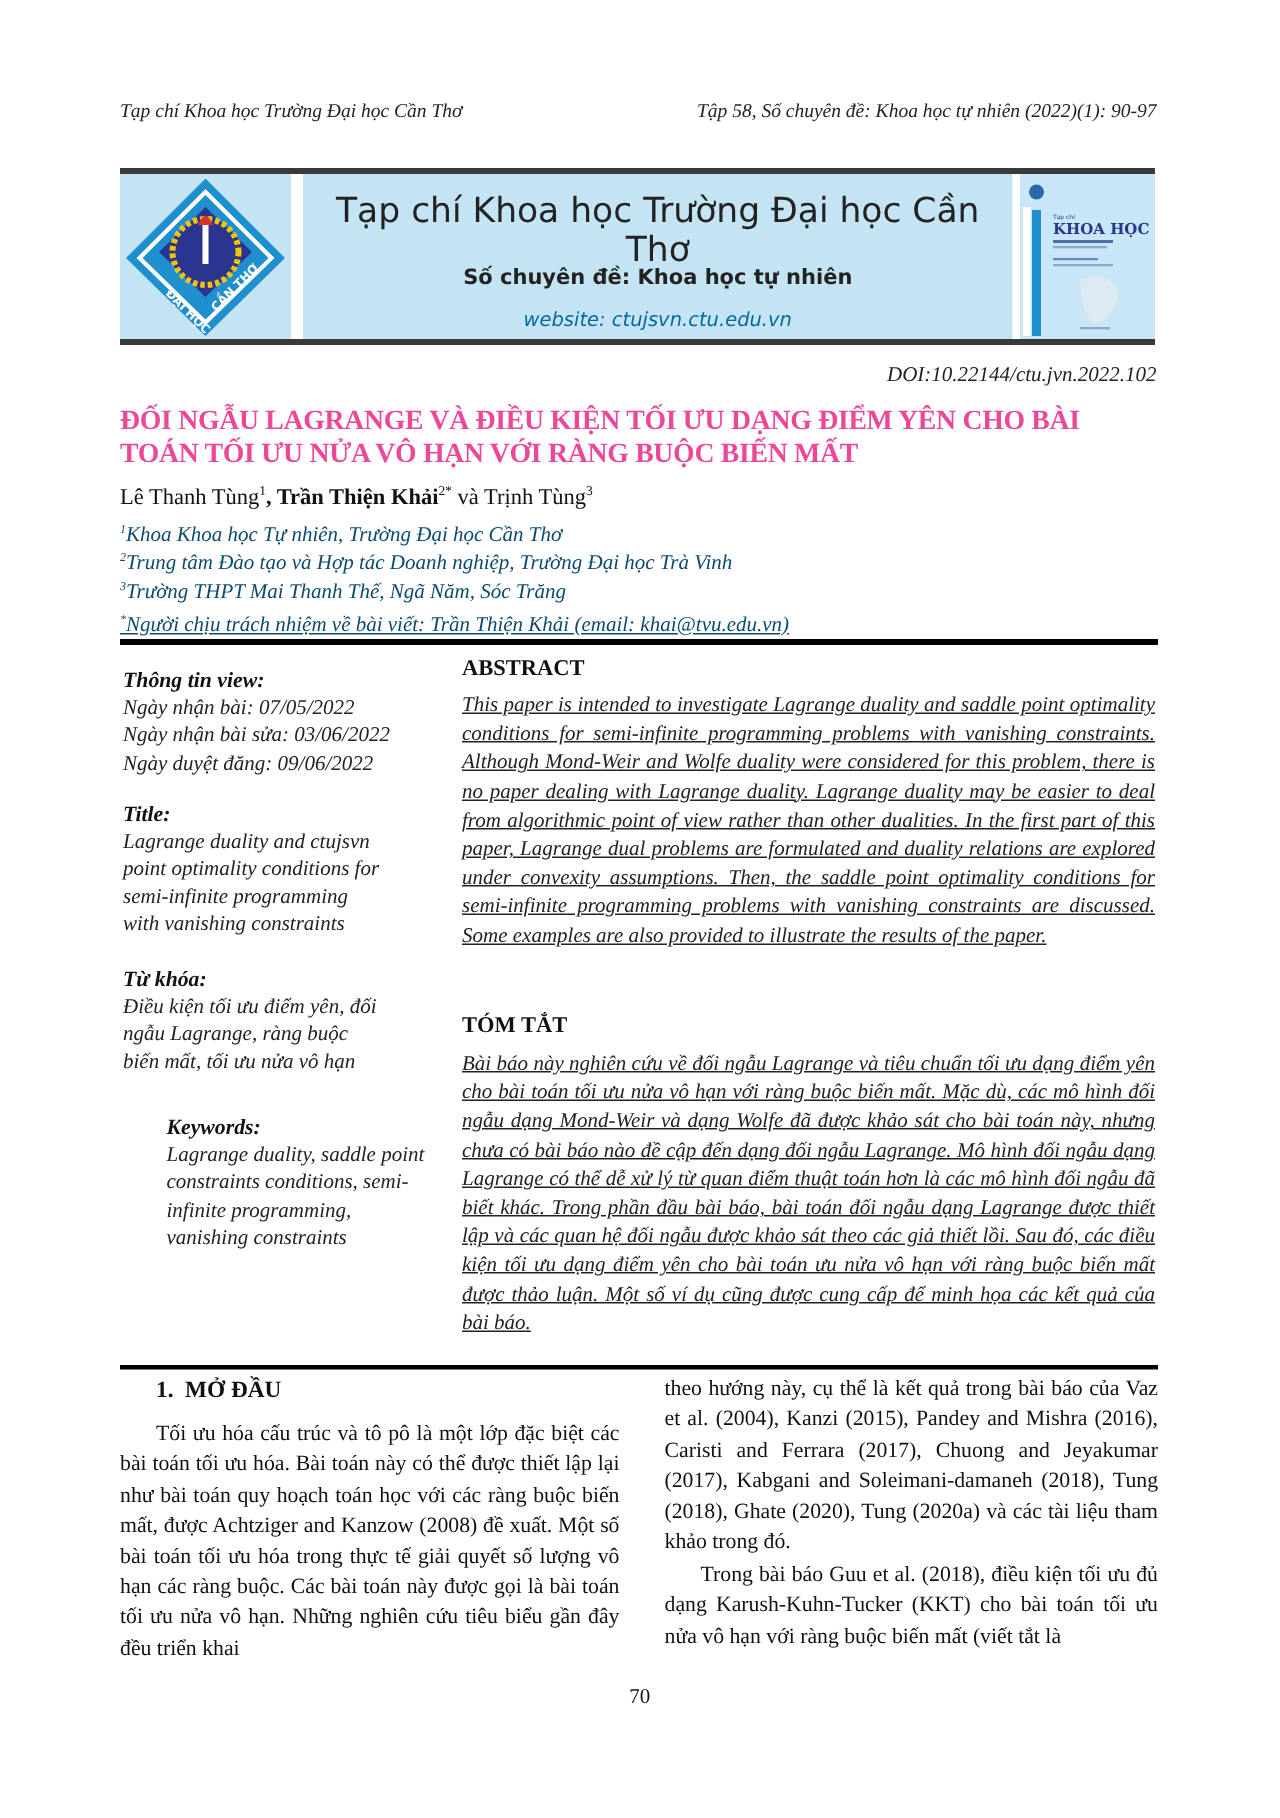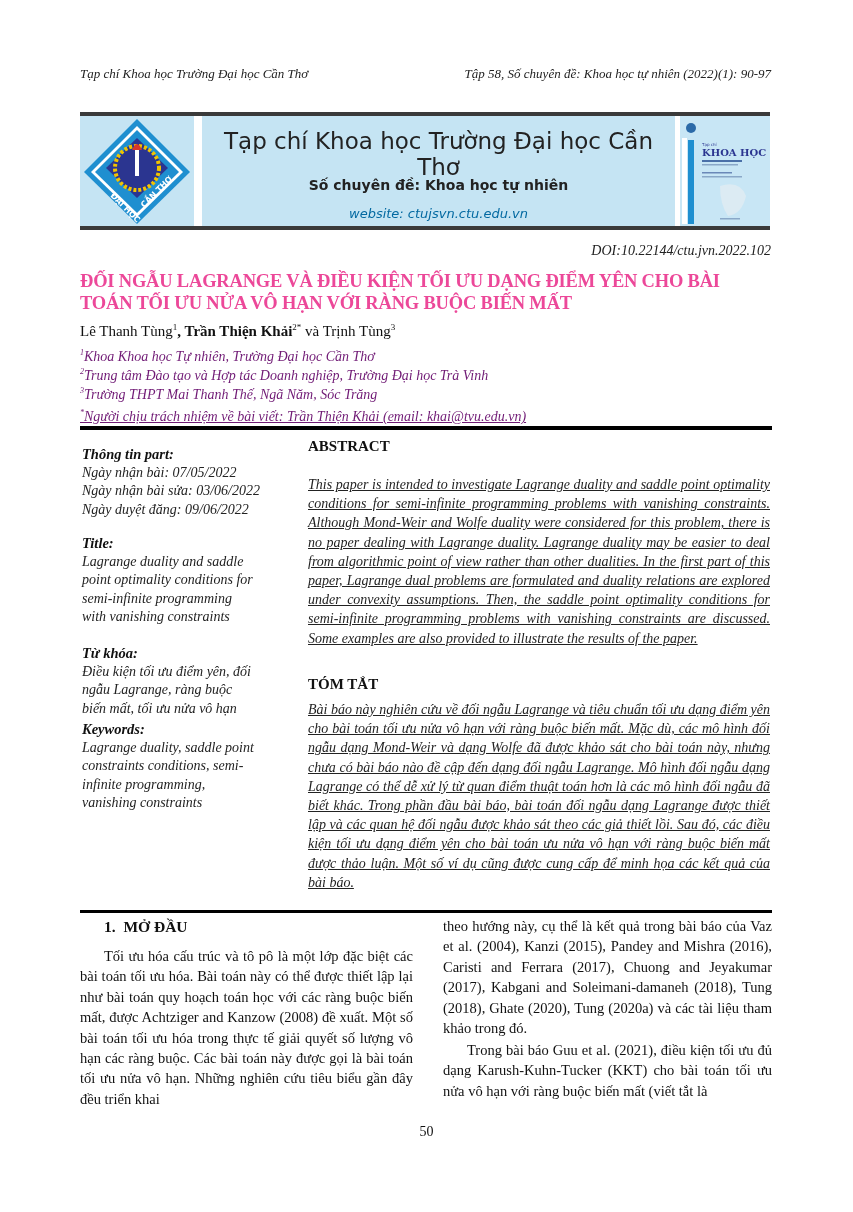--- a/index.html
+++ b/index.html
@@ -12,21 +12,21 @@
   .white-strip { position:absolute; left:114px; top:0; width:8px; height:110px; background:#ffffff; }
   .white-strip-r { position:absolute; left:595px; top:0; width:5px; height:110px; background:#ffffff; }
   .banner-title { position:absolute; left:122px; top:12px; width:473px; text-align:center; font-family:"DejaVu Sans", sans-serif; font-size:23px; color:#222; }
   .banner-sub { position:absolute; left:122px; top:61px; width:473px; text-align:center; font-family:"DejaVu Sans", sans-serif; font-size:14px; font-weight:bold; color:#222; }
   .banner-web { position:absolute; left:122px; top:90px; width:473px; text-align:center; font-family:"DejaVu Sans", sans-serif; font-size:13px; font-style:italic; color:#0369a1; }
   .cover { position:absolute; left:600px; top:0; width:90px; height:110px; background:#ec4899; }
   .doi { right:82px; top:243px; font-size:14px; font-style:italic; color:#222; }
   .title { left:80px; top:270px; width:700px; font-size:18.5px; font-weight:bold; line-height:22px; color:#ec4899; letter-spacing:-0.2px; }
   .authors { left:80px; top:322px; font-size:15px; color:#111; white-space:nowrap; }
   .authors sup { font-size:9px; }
-  .affil { left:80px; font-size:14px; font-style:italic; color:#701a75; white-space:nowrap; }
+  .affil { left:80px; font-size:14px; font-style:italic; color:#0c4a6e; white-space:nowrap; }
   .affil sup { font-size:8px; }
   .rule { background:#000; }
   .side { left:82px; width:210px; font-size:14px; line-height:18.5px; color:#222; }
   .side .hd { font-weight:bold; font-style:italic; font-size:14.5px; color:#111; }
   .side .it { font-style:italic; }
   .abs-col { left:308px; width:462px; }
   .sec-hd { font-weight:bold; font-size:15px; color:#111; }
   .para-it { font-style:italic; font-size:14px; line-height:19.2px; text-align:justify; color:#222;text-decoration:underline; }
   .body-col { font-size:14.5px; line-height:20.4px; text-align:justify; color:#111; }
   .indent { text-indent:24px; }
@@ -89,55 +89,55 @@
 </div>
 
 <div class="abs affil" style="top:348px;"><sup>1</sup><span>Khoa Khoa học Tự nhiên, Trường Đại học Cần Thơ</span></div>
 <div class="abs affil" style="top:367px;"><sup>2</sup><span>Trung tâm Đào tạo và Hợp tác Doanh nghiệp, Trường Đại học Trà Vinh</span></div>
 <div class="abs affil" style="top:386px;"><sup>3</sup><span>Trường THPT Mai Thanh Thế, Ngã Năm, Sóc Trăng</span></div>
 <div class="abs affil" style="top:408px; text-decoration:underline;"><sup>*</sup><span>Người chịu trách nhiệm về bài viết: Trần Thiện Khải (email: khai@tvu.edu.vn)</span></div>
 
 <div class="abs rule" style="left:80px; top:426px; width:692px; height:4px;"></div>
 
 <div class="abs side" style="top:445px;">
-  <div class="hd">Thông tin part:</div>
+  <div class="hd">Thông tin view:</div>
   <div class="it">Ngày nhận bài: 07/05/2022</div>
   <div class="it">Ngày nhận bài sửa: 03/06/2022</div>
   <div class="it">Ngày duyệt đăng: 09/06/2022</div>
 </div>
 <div class="abs side" style="top:534px;">
   <div class="hd">Title:</div>
-  <div class="it">Lagrange duality and saddle</div>
+  <div class="it">Lagrange duality and ctujsvn</div>
   <div class="it">point optimality conditions for</div>
   <div class="it">semi-infinite programming</div>
   <div class="it">with vanishing constraints</div>
 </div>
 <div class="abs side" style="top:644px;">
   <div class="hd">Từ khóa:</div>
   <div class="it">Điều kiện tối ưu điểm yên, đối</div>
   <div class="it">ngẫu Lagrange, ràng buộc</div>
   <div class="it">biến mất, tối ưu nửa vô hạn</div>
 </div>
-<div class="abs side" style="top:720px;">
+<div class="abs side" style="top:743px;margin-left:29px;">
   <div class="hd">Keywords:</div>
   <div class="it">Lagrange duality, saddle point</div>
   <div class="it">constraints conditions, semi-</div>
   <div class="it">infinite programming,</div>
   <div class="it">vanishing constraints</div>
 </div>
 
 <div class="abs abs-col" style="top:438px;">
-  <div class="sec-hd" style="margin-bottom:20px;">ABSTRACT</div>
+  <div class="sec-hd" style="margin-bottom:6px;">ABSTRACT</div>
   <div class="para-it">This paper is intended to investigate Lagrange duality and saddle point optimality conditions for semi-infinite programming problems with vanishing constraints. Although Mond-Weir and Wolfe duality were considered for this problem, there is no paper dealing with Lagrange duality. Lagrange duality may be easier to deal from algorithmic point of view rather than other dualities. In the first part of this paper, Lagrange dual problems are formulated and duality relations are explored under convexity assumptions. Then, the saddle point optimality conditions for semi-infinite programming problems with vanishing constraints are discussed. Some examples are also provided to illustrate the results of the paper.</div>
 </div>
 <div class="abs abs-col" style="top:676px;">
   <div class="sec-hd" style="margin-bottom:7px;">TÓM TẮT</div>
   <div class="para-it">Bài báo này nghiên cứu về đối ngẫu Lagrange và tiêu chuẩn tối ưu dạng điểm yên cho bài toán tối ưu nửa vô hạn với ràng buộc biến mất. Mặc dù, các mô hình đối ngẫu dạng Mond-Weir và dạng Wolfe đã được khảo sát cho bài toán này, nhưng chưa có bài báo nào đề cập đến dạng đối ngẫu Lagrange. Mô hình đối ngẫu dạng Lagrange có thể dễ xử lý từ quan điểm thuật toán hơn là các mô hình đối ngẫu đã biết khác. Trong phần đầu bài báo, bài toán đối ngẫu dạng Lagrange được thiết lập và các quan hệ đối ngẫu được khảo sát theo các giả thiết lồi. Sau đó, các điều kiện tối ưu dạng điểm yên cho bài toán ưu nửa vô hạn với ràng buộc biến mất được thảo luận. Một số ví dụ cũng được cung cấp để minh họa các kết quả của bài báo.</div>
 </div>
 
 <div class="abs rule" style="left:80px; top:910px; width:692px; height:3px;"></div>
 
 <div class="abs" style="left:104px; top:918px; font-size:15.5px; font-weight:bold; white-space:pre;">1.  MỞ ĐẦU</div>
 <div class="abs body-col indent" style="left:80px; top:946px; width:333px;">Tối ưu hóa cấu trúc và tô pô là một lớp đặc biệt các bài toán tối ưu hóa. Bài toán này có thể được thiết lập lại như bài toán quy hoạch toán học với các ràng buộc biến mất, được Achtziger and Kanzow (2008) đề xuất. Một số bài toán tối ưu hóa trong thực tế giải quyết số lượng vô hạn các ràng buộc. Các bài toán này được gọi là bài toán tối ưu nửa vô hạn. Những nghiên cứu tiêu biểu gần đây đều triển khai</div>
 <div class="abs body-col" style="left:443px; top:916px; width:329px;">theo hướng này, cụ thể là kết quả trong bài báo của Vaz et al. (2004), Kanzi (2015), Pandey and Mishra (2016), Caristi and Ferrara (2017), Chuong and Jeyakumar (2017), Kabgani and Soleimani-damaneh (2018), Tung (2018), Ghate (2020), Tung (2020a) và các tài liệu tham khảo trong đó.</div>
-<div class="abs body-col indent" style="left:443px; top:1040px; width:329px;">Trong bài báo Guu et al. (2021), điều kiện tối ưu đủ dạng Karush-Kuhn-Tucker (KKT) cho bài toán tối ưu nửa vô hạn với ràng buộc biến mất (viết tắt là</div>
+<div class="abs body-col indent" style="left:443px; top:1040px; width:329px;">Trong bài báo Guu et al. (2018), điều kiện tối ưu đủ dạng Karush-Kuhn-Tucker (KKT) cho bài toán tối ưu nửa vô hạn với ràng buộc biến mất (viết tắt là</div>
 
-<div class="abs page-num">50</div>
+<div class="abs page-num">70</div>
 
 </body></html>

